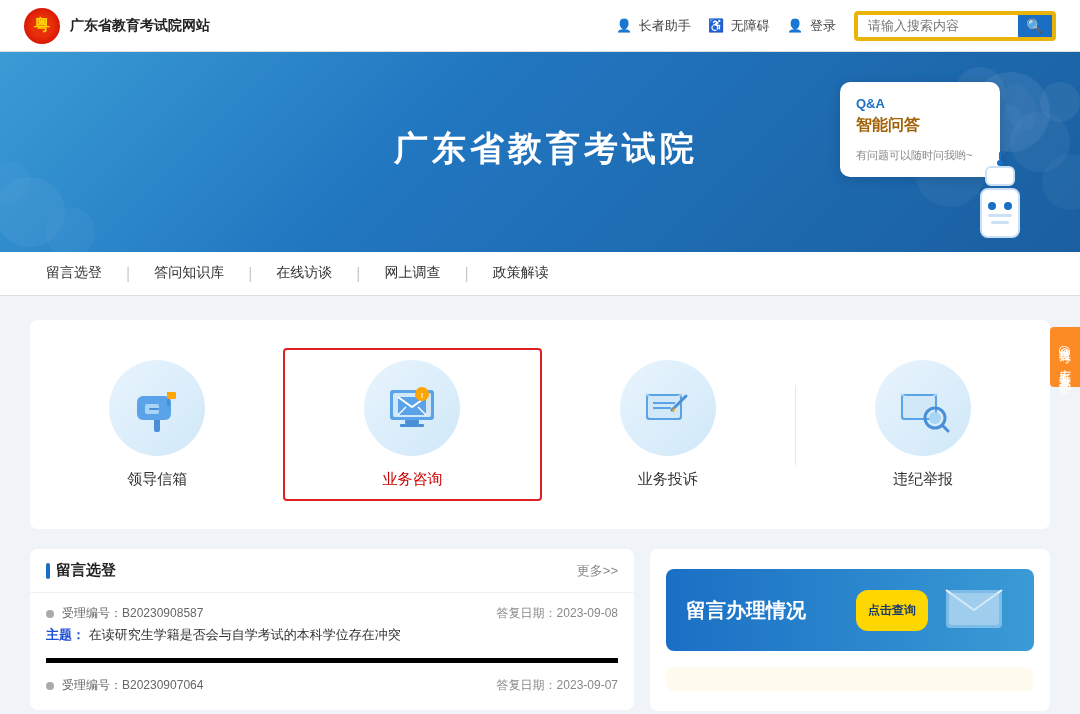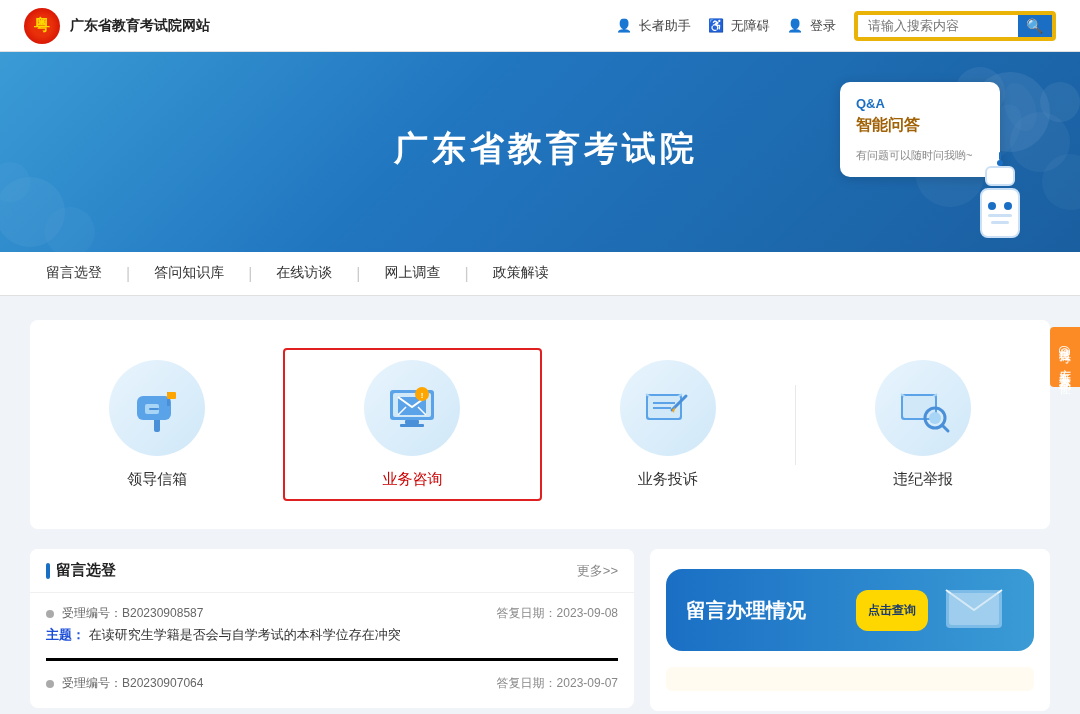--- a/index.html
+++ b/index.html
@@ -142,21 +142,21 @@
     .card-header-title {
       display: flex; align-items: center; gap: 6px; font-size: 15px; font-weight: bold; color: #222;
     }
     .card-header-title::before {
       content: ''; display: inline-block; width: 4px; height: 16px;
       background: #1a6fc4; border-radius: 2px;
     }
     .card-more { font-size: 13px; color: #888; cursor: pointer; }
     .card-body { padding: 12px 16px; }
 
-    .liuyan-item { margin-bottom: 14px; padding-bottom: 14px; border-bottom: 3px solid #000000; }
+    .liuyan-item { margin-bottom: 14px; padding-bottom: 14px; border-bottom: 5px solid #000000; }
     .liuyan-item:last-child { border-bottom: none; margin-bottom: 0; padding-bottom: 0; }
     .liuyan-meta {
       display: flex; align-items: center; gap: 8px; font-size: 12px; color: #888; margin-bottom: 4px;
     }
     .liuyan-dot { width: 8px; height: 8px; background: #aaa; border-radius: 50%; flex-shrink: 0; }
     .liuyan-id { color: #666; }
     .liuyan-date { margin-left: auto; }
     .liuyan-topic { font-size: 13px; color: #333; }
     .liuyan-topic span.topic-label { color: #1d4ed8; font-weight: bold; }
 
@@ -170,21 +170,21 @@
     .banli-header-title {
       display: flex; align-items: center; gap: 6px; font-size: 15px; font-weight: bold; color: #222;
     }
     .banli-header-title::before {
       content: ''; display: inline-block; width: 4px; height: 16px;
       background: #1a6fc4; border-radius: 2px;
     }
     .banli-body { padding: 20px 16px; }
     .banli-highlight-box {
       background: linear-gradient(90deg, #1a6fc4, #3a9bd5);
-      border-radius: 16px; padding: 16px 20px; display: flex; align-items: center; gap: 16px;
+      border-radius: 8px; padding: 16px 20px; display: flex; align-items: center; gap: 16px;
       margin-bottom: 16px; cursor: pointer;
     }
     .banli-text-block { flex: 1; }
     .banli-main-text { font-size: 20px; font-weight: bold; color: white; }
     .banli-btn {
       background: #ffd700; color: #1a3a6c; font-size: 12px; font-weight: bold;
       border-radius: 12px; padding: 12px 12px; white-space: nowrap;
     }
     .banli-envelope {
       width: 70px; height: 50px; opacity: 0.9; flex-shrink: 0;

